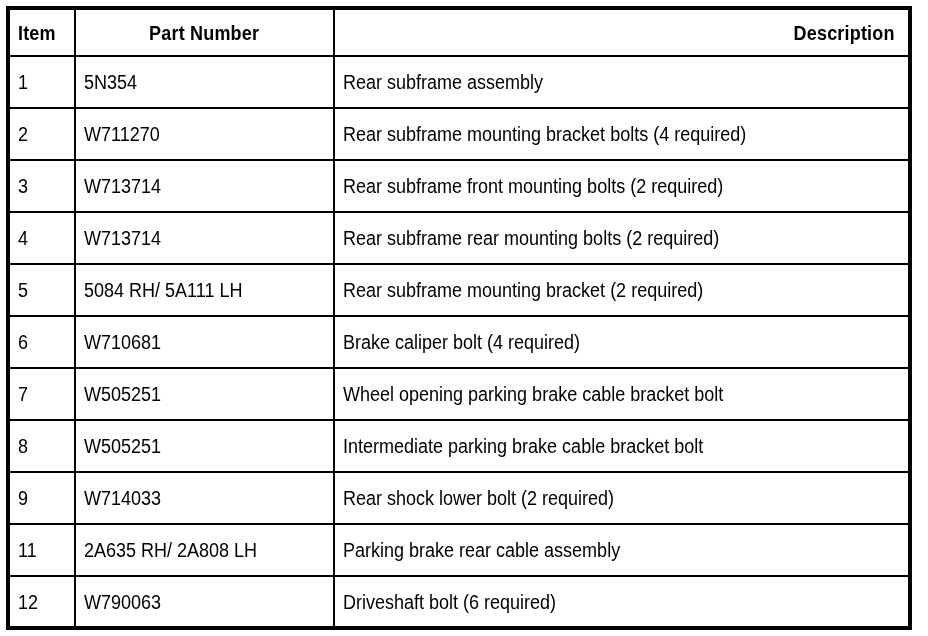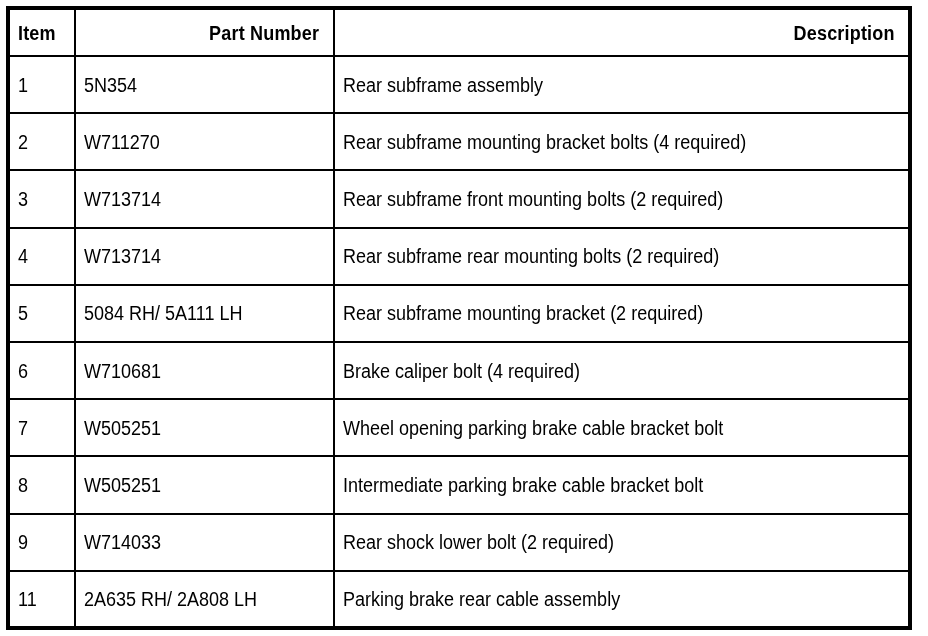--- a/index.html
+++ b/index.html
@@ -55,21 +55,21 @@
     white-space: nowrap;
     overflow: hidden;
   }
 
   .parts-table thead th {
     font-weight: bold;
     font-size: 20px;
     letter-spacing: 0.2px;
   }
   .parts-table thead th.h-item { text-align: left; padding-left: 8px; }
-  .parts-table thead th.h-part { text-align: right; }
+  .parts-table thead th.h-part { text-align: center; }
   .parts-table thead th.h-desc { text-align: right; }
 
   .parts-table tbody td {
     font-weight: normal;
     text-align: left;
   }
 
   
   .squeeze {
     display: inline-block;
@@ -154,16 +154,21 @@
         <tr>
           <td><span class="squeeze">9</span></td>
           <td><span class="squeeze">W714033</span></td>
           <td><span class="squeeze">Rear shock lower bolt (2 required)</span></td>
         </tr>
         <tr>
           <td><span class="squeeze">11</span></td>
           <td><span class="squeeze">2A635 RH/ 2A808 LH</span></td>
           <td><span class="squeeze">Parking brake rear cable assembly</span></td>
         </tr>
+        <tr>
+          <td><span class="squeeze">12</span></td>
+          <td><span class="squeeze">W790063</span></td>
+          <td><span class="squeeze">Driveshaft bolt (6 required)</span></td>
+        </tr>
       </tbody>
   </table>
 
 </div>
 
 </body></html>

